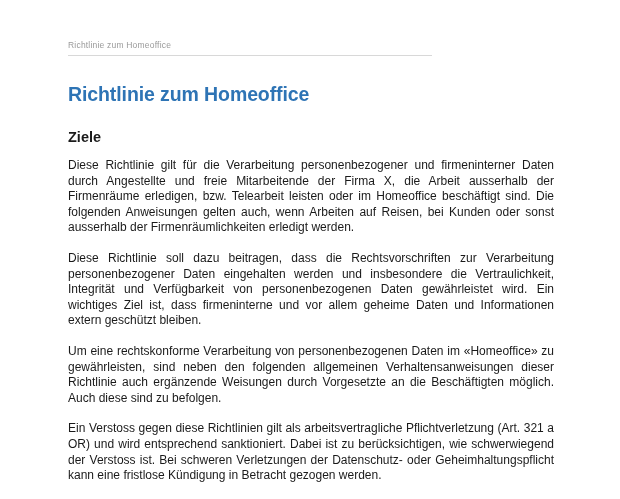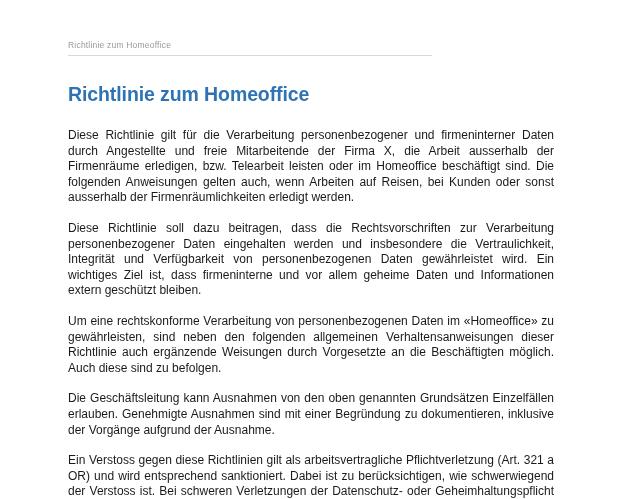--- a/index.html
+++ b/index.html
@@ -79,21 +79,21 @@
 
   <div class="header-area">
     <div class="header-text">Richtlinie zum Homeoffice</div>
     <div class="header-rule"></div>
   </div>
 
   <div class="content">
 
     <h1 class="doc-title">Richtlinie zum Homeoffice</h1>
 
+    <h2 class="section-title">Ziele</h2>
 
     <p class="para">Diese Richtlinie gilt für die Verarbeitung personenbezogener und firmeninterner Daten durch Angestellte und freie Mitarbeitende der Firma X, die Arbeit ausserhalb der Firmenräume erledigen, bzw. Telearbeit leisten oder im Homeoffice beschäftigt sind. Die folgenden Anweisungen gelten auch, wenn Arbeiten auf Reisen, bei Kunden oder sonst ausserhalb der Firmenräumlichkeiten erledigt werden.</p>
     <p class="para">Diese Richtlinie soll dazu beitragen, dass die Rechtsvorschriften zur Verarbeitung personenbezogener Daten eingehalten werden und insbesondere die Vertraulichkeit, Integrität und Verfügbarkeit von personenbezogenen Daten gewährleistet wird. Ein wichtiges Ziel ist, dass firmeninterne und vor allem geheime Daten und Informationen extern geschützt bleiben.</p>
     <p class="para">Um eine rechtskonforme Verarbeitung von personenbezogenen Daten im «Homeoffice» zu gewährleisten, sind neben den folgenden allgemeinen Verhaltensanweisungen dieser Richtlinie auch ergänzende Weisungen durch Vorgesetzte an die Beschäftigten möglich. Auch diese sind zu befolgen.</p>
-    <p class="para">Die Geschäftsleitung kann Ausnahmen von den oben genannten Grundsätzen Einzelfällen erlauben. Genehmigte Ausnahmen sind mit einer Begründung zu dokumentieren, inklusive der Vorgänge aufgrund der Ausnahme.</p>
     <p class="para">Ein Verstoss gegen diese Richtlinien gilt als arbeitsvertragliche Pflichtverletzung (Art. 321 a OR) und wird entsprechend sanktioniert. Dabei ist zu berücksichtigen, wie schwerwiegend der Verstoss ist. Bei schweren Verletzungen der Datenschutz- oder Geheimhaltungspflicht kann eine fristlose Kündigung in Betracht gezogen werden.</p>
 
   </div>
 </div>
 
 </body></html>

